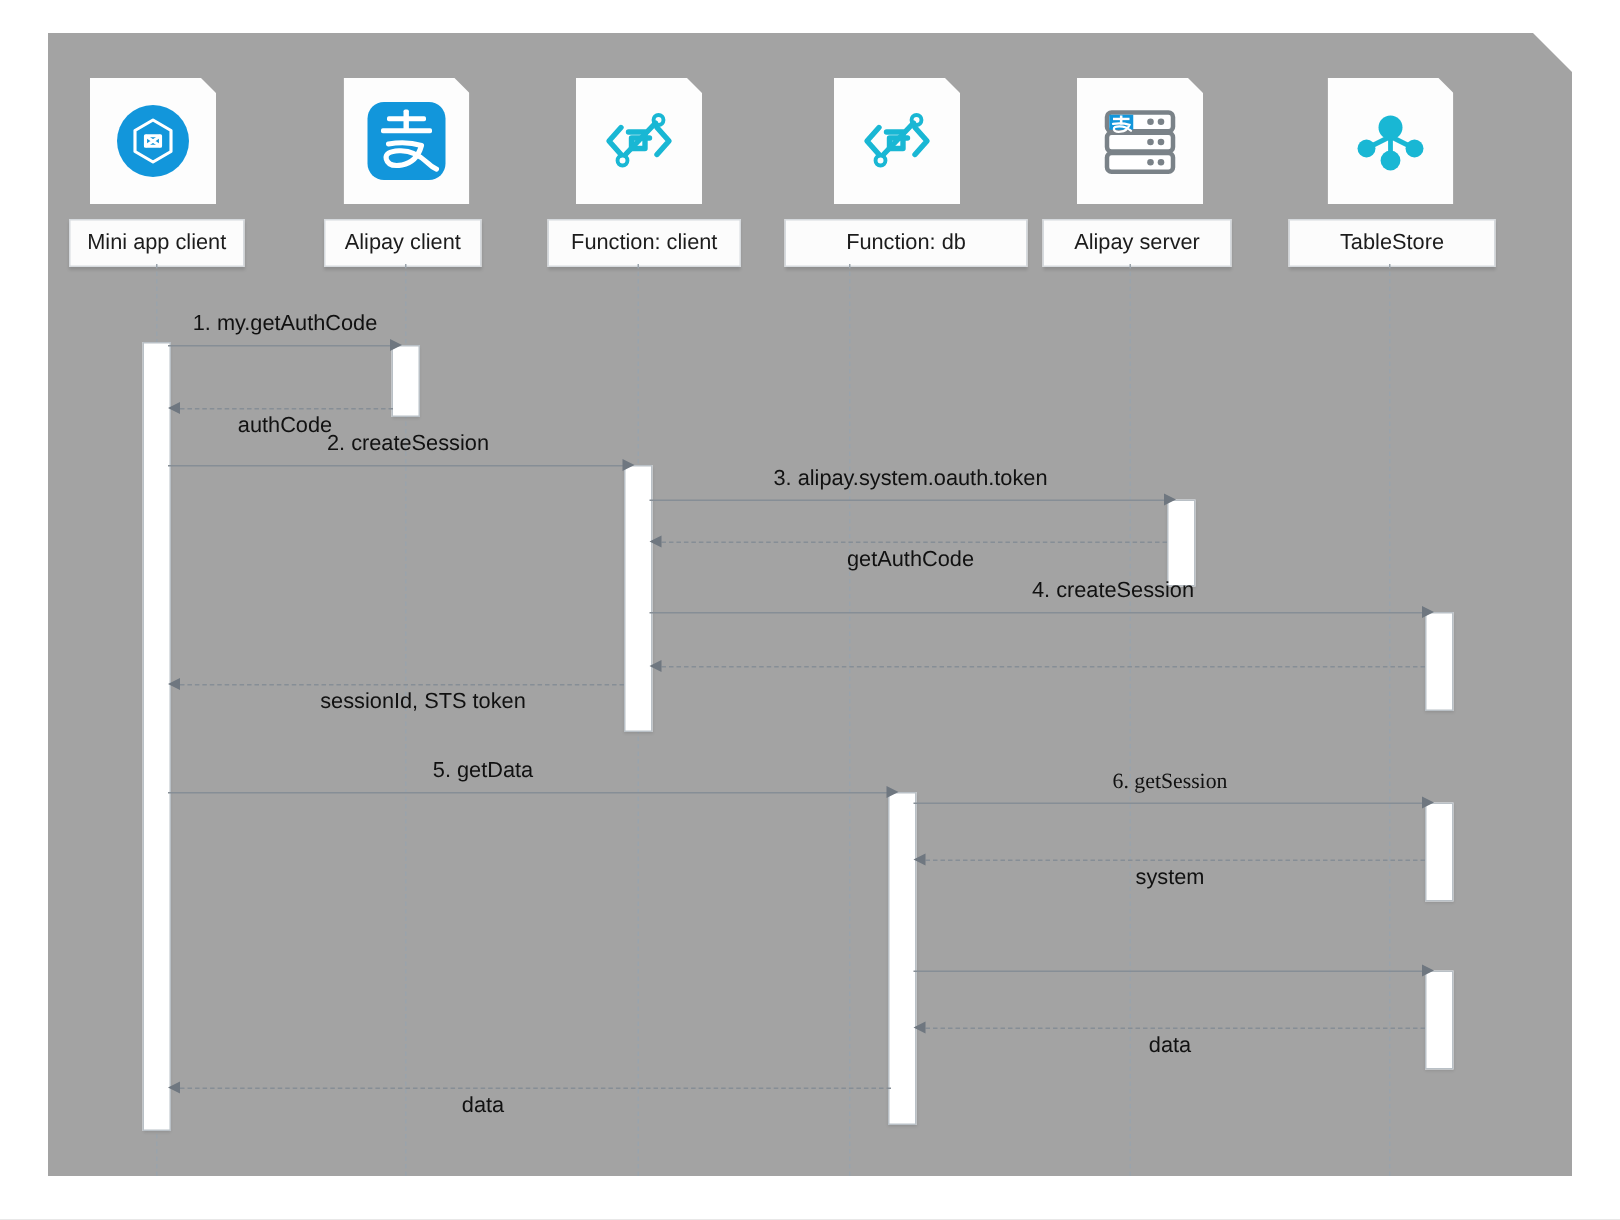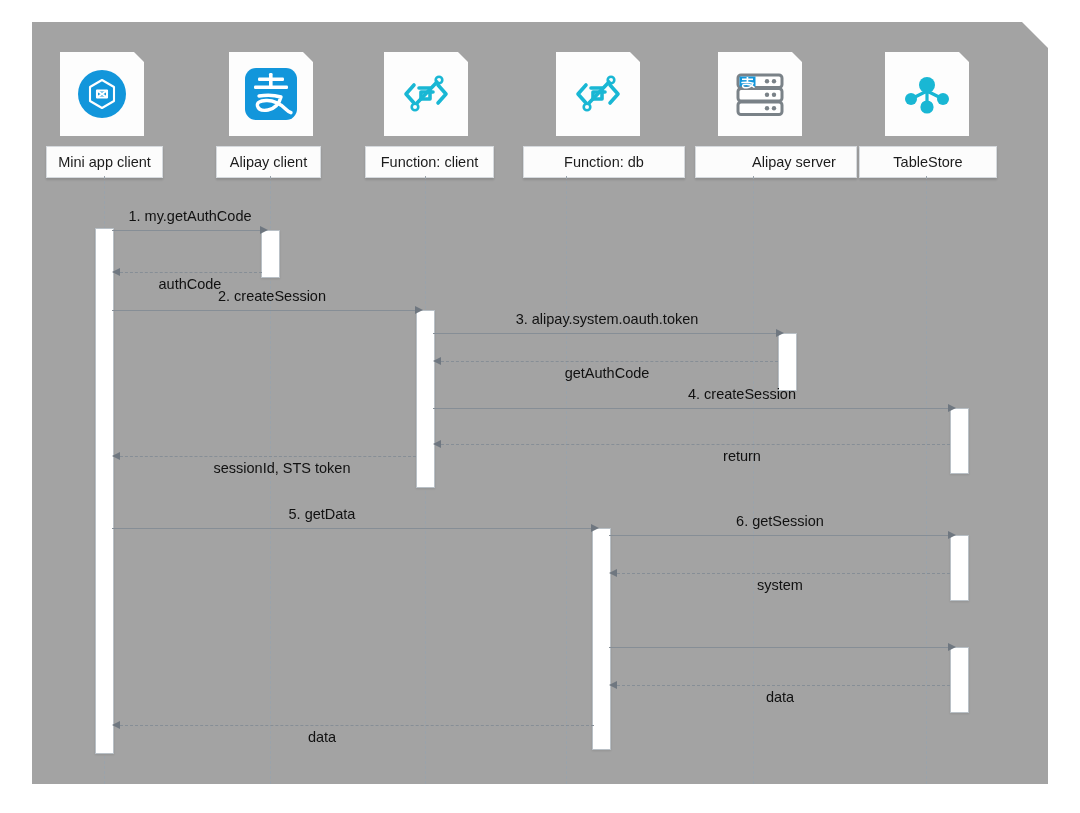--- a/index.html
+++ b/index.html
@@ -131,21 +131,21 @@
           <g fill="#7a8288">
             <circle cx="36" cy="16.2" r="2.2"></circle>
               <circle cx="43" cy="16.2" r="2.2"></circle>
             <circle cx="36" cy="29.7" r="2.2"></circle>
               <circle cx="43" cy="29.7" r="2.2"></circle>
             <circle cx="36" cy="43.2" r="2.2"></circle>
               <circle cx="43" cy="43.2" r="2.2"></circle>
           </g>
         </svg>
       </div>
-      <div class="p-label" style="left:663px;top:124px;width:124px;padding-left:36px;">Alipay server</div>
+      <div class="p-label" style="left:663px;top:124px;width:124px;">Alipay server</div>
       <div class="lifeline" style="left:721px;top:154px;height:608px;"></div>
     </div>
 
     <div class="participant">
       <div class="p-icon" style="left:853px;top:30px;">
         <svg width="58" height="58" viewBox="0 0 58 58">
           <g stroke="#19b7d4" stroke-width="3.2">
             <path d="M29 22 L29 38 M29 26 L15 33 M29 26 L43 33"></path>
           </g>
           <g fill="#19b7d4">
@@ -188,33 +188,32 @@
     <div class="msg dashed" style="left:409px;top:339px;width:337px;"></div>
     <div class="arrowhead left" style="left:401px;top:335px;"></div>
     <div class="msg-label" style="left:420px;top:343px;width:310px;">getAuthCode</div>
 
     <div class="msg" style="left:401px;top:386px;width:518px;"></div>
     <div class="arrowhead right" style="left:916px;top:382px;"></div>
     <div class="msg-label" style="left:560px;top:364px;width:300px;">4. createSession</div>
 
     <div class="msg dashed" style="left:409px;top:422px;width:509px;"></div>
     <div class="arrowhead left" style="left:401px;top:418px;"></div>
-    <div class="msg-label" style="left:560px;top:426px;width:300px;">return</div>
 
     <div class="msg dashed" style="left:88px;top:434px;width:296px;"></div>
     <div class="arrowhead left" style="left:80px;top:430px;"></div>
     <div class="msg-label" style="left:150px;top:438px;width:200px;">sessionId, STS token</div>
 
     <div class="msg" style="left:80px;top:506px;width:482px;"></div>
     <div class="arrowhead right" style="left:559px;top:502px;"></div>
     <div class="msg-label" style="left:190px;top:484px;width:200px;">5. getData</div>
 
     <div class="msg" style="left:577px;top:513px;width:342px;"></div>
     <div class="arrowhead right" style="left:916px;top:509px;"></div>
-    <div class="msg-label" style="left:598px;top:491px;width:300px;">6. getSession</div>
+    <div class="msg-label" style="left:598px;top:491px;width:300px;font-family:Liberation Serif, serif;">6. getSession</div>
 
     <div class="msg dashed" style="left:585px;top:551px;width:333px;"></div>
     <div class="arrowhead left" style="left:577px;top:547px;"></div>
     <div class="msg-label" style="left:598px;top:555px;width:300px;">system</div>
 
     <div class="msg" style="left:577px;top:625px;width:342px;"></div>
     <div class="arrowhead right" style="left:916px;top:621px;"></div>
 
     <div class="msg dashed" style="left:585px;top:663px;width:333px;"></div>
     <div class="arrowhead left" style="left:577px;top:659px;"></div>

